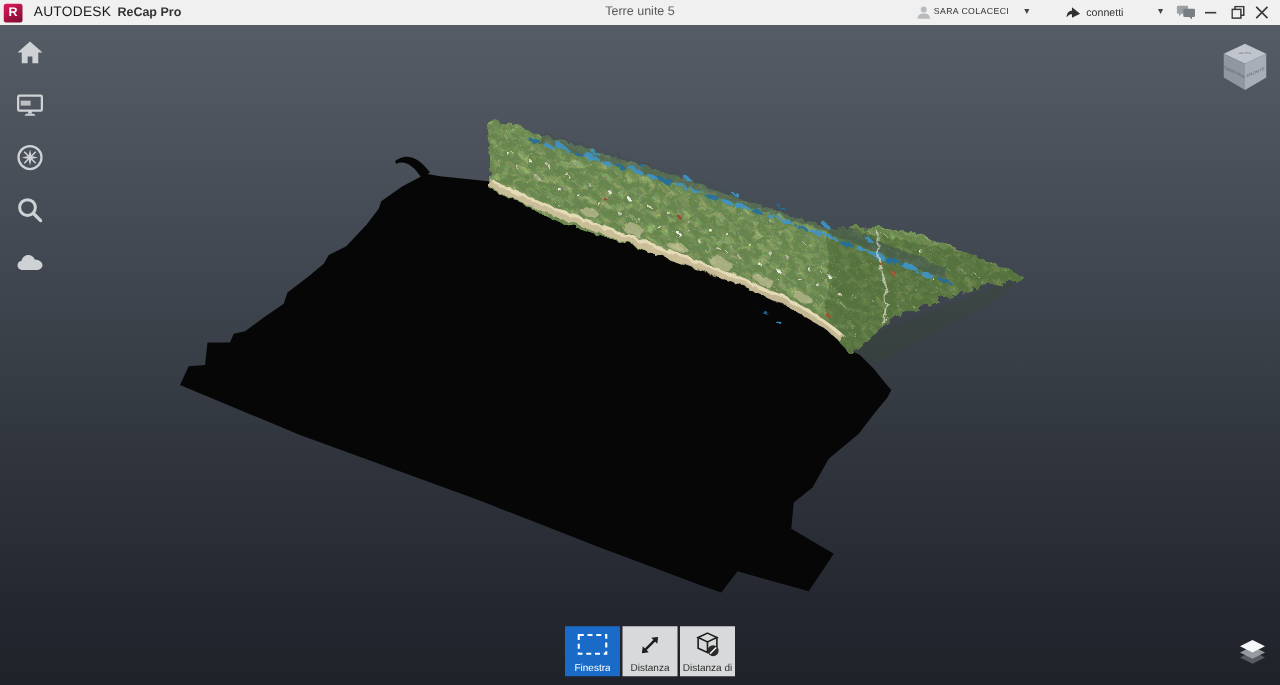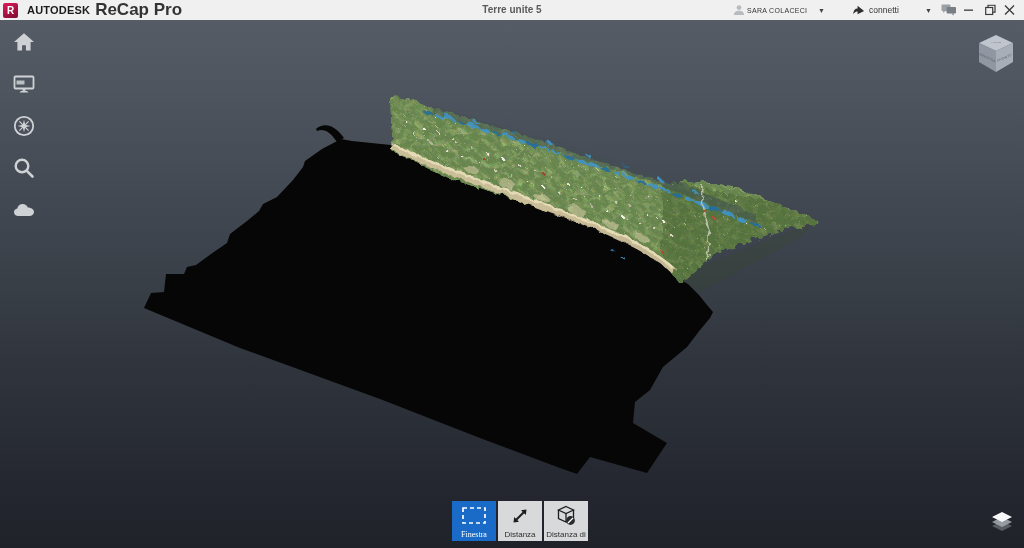--- a/index.html
+++ b/index.html
@@ -2,23 +2,23 @@
 <html><head>
 <meta charset="utf-8">
 <style>
   * { margin:0; padding:0; box-sizing:border-box; }
   html,body { width:1024px; height:548px; overflow:hidden; font-family:"Liberation Sans",sans-serif; background:#000; }
   .app { position:absolute; inset:0; }
 
   .titlebar { position:absolute; top:0; left:0; right:0; height:20px; background:#f0f0f1; z-index:10; }
   .tb-left { position:absolute; left:0; top:0; height:20px; display:flex; align-items:center; }
   .logo { width:15px; height:15px; margin-left:3px; border-radius:2px; background:linear-gradient(150deg,#e0195e 0%,#a3123f 60%,#7c0c30 100%); color:#fff; font-weight:bold; font-size:10px; display:flex; align-items:center; justify-content:center; }
-  .brand { font-weight:bold; font-size:11px; color:#1b1b1b; margin-left:9px; letter-spacing:0.2px; }
-  .product { font-weight:bold; font-size:17px; color:#333; margin-left:5px; }
-  .doc-title { position:absolute; left:0; right:0; top:0; height:34px; line-height:20px; text-align:center; font-size:10px; color:#5a5a5a; pointer-events:none;font-weight:bold; }
+  .brand { font-weight:normal; font-size:11px; color:#1b1b1b; margin-left:9px; letter-spacing:0.2px; }
+  .product { font-weight:bold; font-size:10px; color:#333; margin-left:5px; }
+  .doc-title { position:absolute; left:0; right:0; top:0; height:34px; line-height:20px; text-align:center; font-size:10px; color:#5a5a5a; pointer-events:none; }
   .tbi { position:absolute; top:50%; transform:translateY(-50%); }
   .tb-name { left:747px; font-size:7px; color:#333; letter-spacing:0.3px; }
   .tb-usericon { left:733px; }
   .tb-caret1 { left:818px; font-size:7px; color:#444; }
   .tb-connicon { left:852px; }
   .tb-connetti { left:869px; font-size:8.5px; color:#333; }
   .tb-caret2 { left:925px; font-size:7px; color:#444; }
   .tb-chat { left:941px; }
   .tb-min { left:964px; }
   .tb-restore { left:985px; }
@@ -31,21 +31,21 @@
   .side-icon { width:24px; height:24px; margin-bottom:18px; color:#cfd2d5; }
   .side-icon svg { width:24px; height:24px; display:block; }
 
   .viewcube { position:absolute; right:4px; top:10px; width:48px; height:48px; z-index:5; opacity:0.9; }
 
   .toolbar { position:absolute; left:452px; bottom:7px; display:flex; gap:2px; z-index:6; }
   .tool-btn { width:44px; height:40px; background:#d8d9da; display:flex; flex-direction:column; align-items:center; justify-content:flex-end; padding-bottom:2px; cursor:pointer; }
   .tool-btn.active { background:#1a6bc7; }
   .tool-btn .t-icon { flex:1; display:flex; align-items:center; justify-content:center; width:100%; }
   .tool-btn .t-label { font-size:8px; color:#2e2e2e; line-height:9px; white-space:nowrap; overflow:hidden; max-width:43px; }
-  .tool-btn.active .t-label { color:#fff;font-family:Liberation Serif, serif; }
+  .tool-btn.active .t-label { color:#fff; }
 
   .coordbar { position:absolute; left:2px; bottom:8px; width:194px; height:12px; background:#c6c9cb; border:1px solid #83898d; z-index:6; }
   .coordbar .c-icon { position:absolute; left:2px; top:1px; }
   .coordbar span.cv { position:absolute; font-size:8px; color:#2a2a2a; top:1px; }
   .cv.x { left:14px; } .cv.y { left:77px; } .cv.z { left:120px; }
 
   .layersbtn { position:absolute; right:7px; bottom:12px; z-index:6; }
 </style>
 </head>
 <body>

